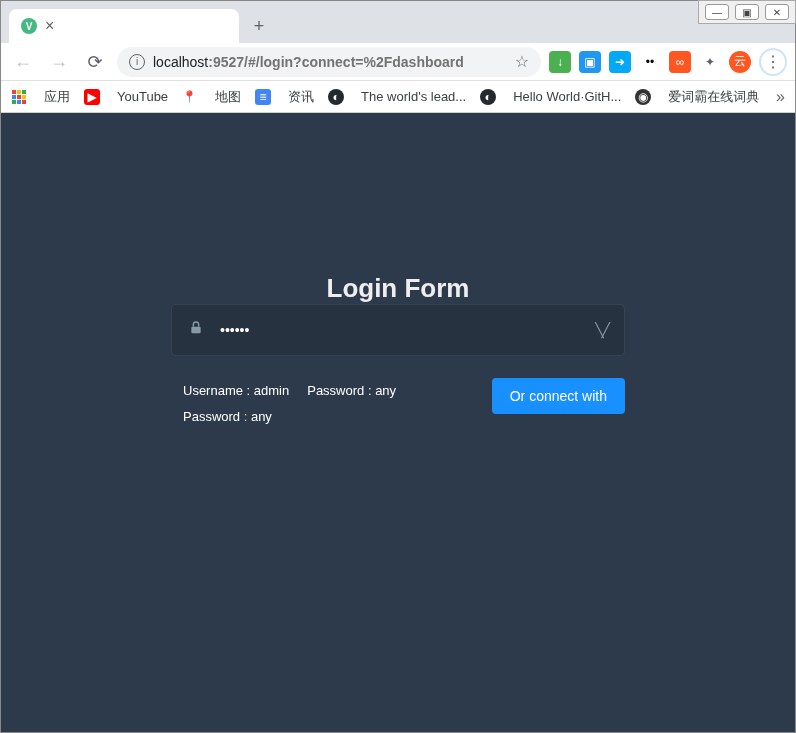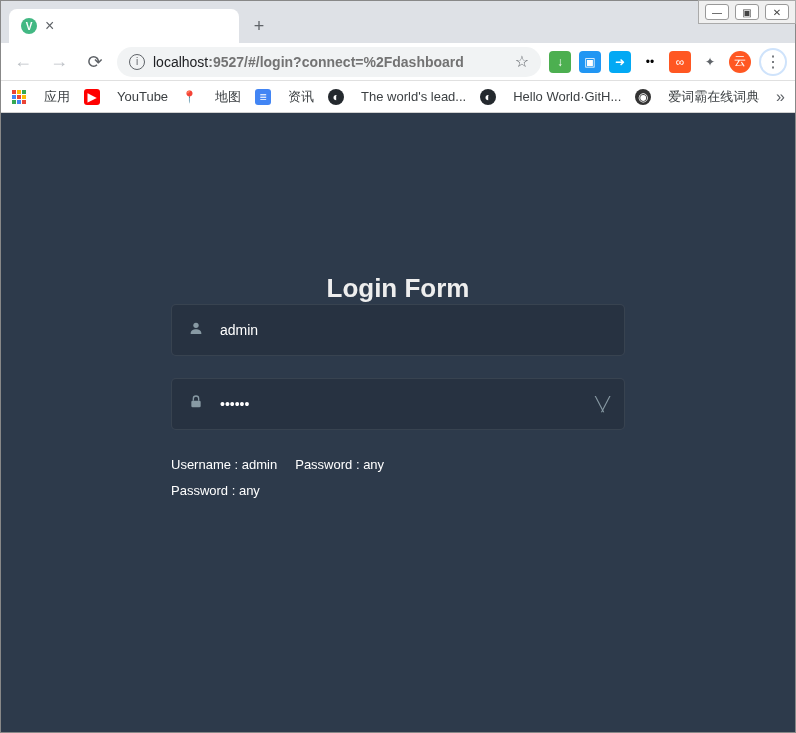--- a/index.html
+++ b/index.html
@@ -43,21 +43,21 @@
 
     
     .page { height: calc(733px - 42px - 38px - 32px - 2px); background: #2d3a4b; display: flex; justify-content: center; padding-top: 160px; }
     .login-wrap { width: 454px; }
     .login-title { color: #eee; font-size: 26px; font-weight: 700; text-align: center; }
     .field { background: rgba(0,0,0,0.12); border: 1px solid rgba(255,255,255,0.08); border-radius: 5px; height: 52px; display: flex; align-items: center; padding: 0 16px; margin-bottom: 22px; color: #bbb; }
     .field-icon { width: 22px; color: #889aa4; font-size: 16px; }
     .field-input { flex: 1; background: transparent; border: none; outline: none; color: #fff; font-size: 14px; padding-left: 10px; }
     .eye-icon { color: #889aa4; font-size: 14px; cursor: pointer; letter-spacing: -2px; }
     .login-btn { width: 100%; height: 40px; background: #1890ff; color: #fff; border: none; border-radius: 4px; font-size: 14px; cursor: pointer; margin-bottom: 30px; }
-    .hints-row { display: flex; justify-content: space-between; align-items: flex-start; }
+    .hints-row { display: flex; justify-content: space-between; align-items: flex-start; margin-left: 12px; }
     .hints { color: #fff; font-size: 13px; line-height: 2; }
     .hint-line { display: flex; gap: 18px; }
     .connect-btn { background: #1890ff; color: #fff; border: none; border-radius: 4px; padding: 10px 18px; font-size: 14px; cursor: pointer; }
   </style>
 </head>
 <body>
 
 <div class="win-controls">
   <div class="win-btn">—</div>
   <div class="win-btn">▣</div>
@@ -136,29 +136,20 @@
     <div class="bm-icon" style="background:#333;color:#fff;border-radius:50%">◉</div>
     <span>爱词霸在线词典</span>
   </div>
   <div class="bm-more">»</div>
 </div>
 
 <div class="page">
   <div class="login-wrap">
     <div class="login-title">Login Form</div>
 
-    <div class="field">
-      <div class="field-icon">
-        <svg width="16" height="16" viewBox="0 0 24 24" fill="#889aa4">
-            <circle cx="12" cy="8" r="4"></circle>
-            <path d="M4 20c0-4 4-6 8-6s8 2 8 6v1H4z"></path>
-          </svg>
-      </div>
-      <input class="field-input" value="admin" style="">
-    </div>
 
     <div class="field">
       <div class="field-icon">
         <svg width="16" height="16" viewBox="0 0 24 24" fill="#889aa4">
             <rect x="5" y="10" width="14" height="10" rx="2"></rect>
             <path d="M8 10V7a4 4 0 018 0v3" fill="none" stroke="#889aa4" stroke-width="2"></path>
           </svg>
       </div>
       <input class="field-input" value="••••••" style="">
       <div class="eye-icon">╲╱</div>
@@ -168,15 +159,16 @@
     <div class="hints-row">
       <div class="hints">
         <div class="hint-line">
           <span>Username : admin</span>
           <span>Password : any</span>
         </div>
         <div class="hint-line">
           <span>Password : any</span>
         </div>
       </div>
+      <button class="connect-btn">Or connect with</button>
     </div>
   </div>
 </div>
 
 </body></html>

